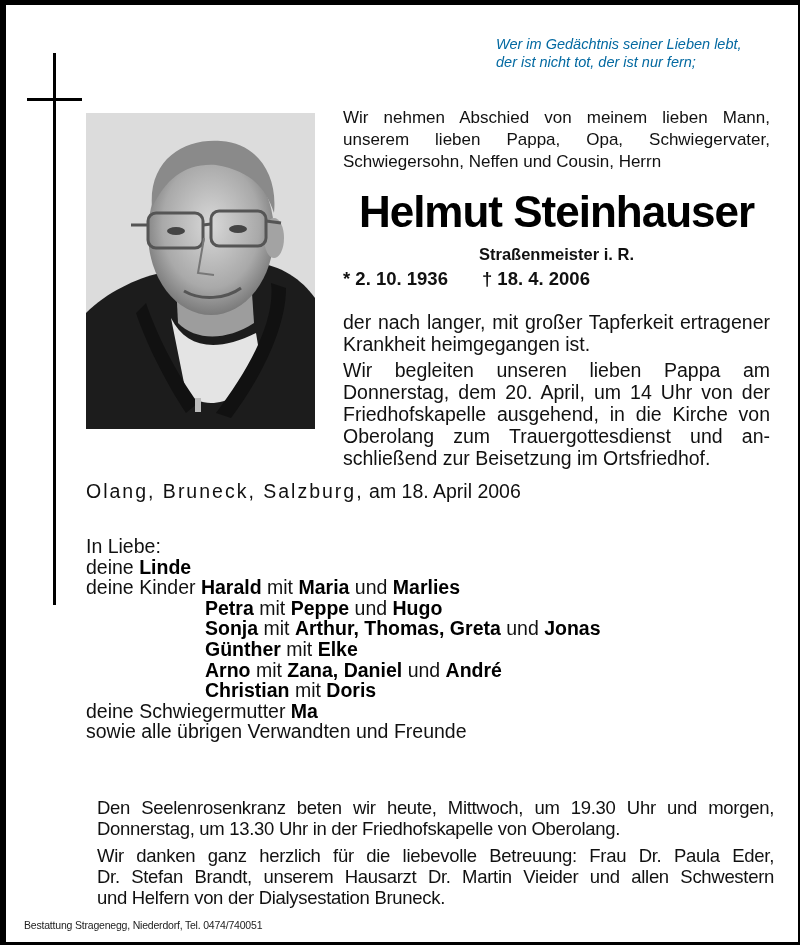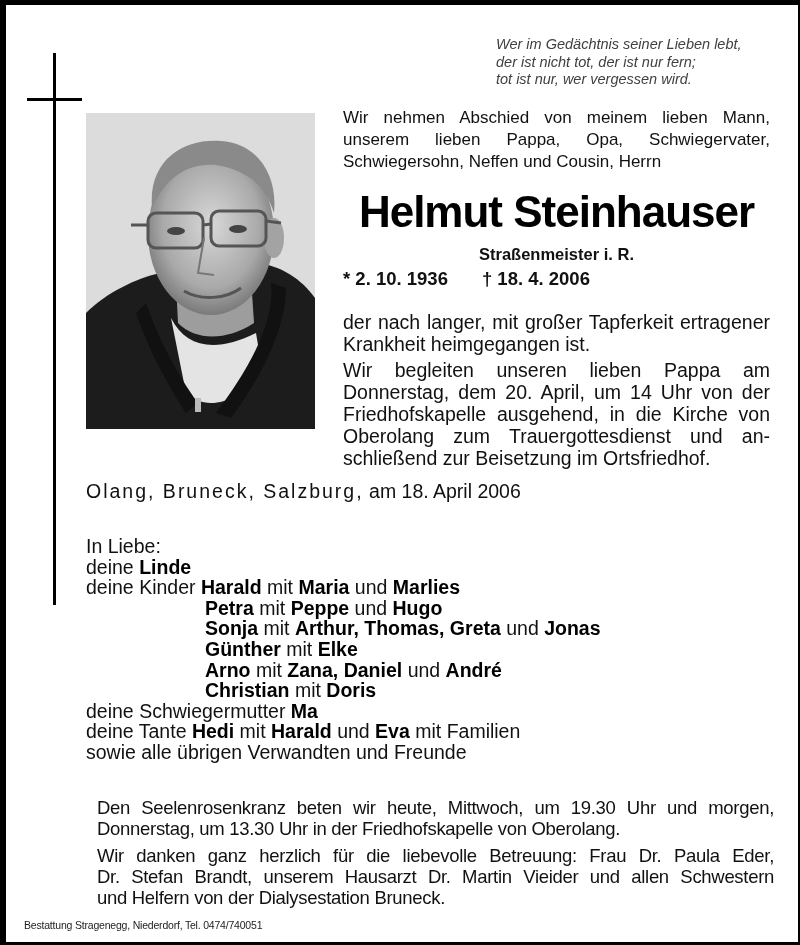--- a/index.html
+++ b/index.html
@@ -5,21 +5,21 @@
     html, body { margin: 0; padding: 0; background: #ffffff; }
     body { width: 800px; height: 945px; position: relative; overflow: hidden;
            font-family: "Liberation Sans", "DejaVu Sans", sans-serif; color: #111111; }
     .frame { position: absolute; left: 0; top: 0; width: 800px; height: 945px;
              box-sizing: border-box; border-style: solid; border-color: #000000;
              border-width: 5px 2px 3px 6px; }
     .cross-v { position: absolute; left: 53px; top: 53px; width: 3px; height: 552px; background: #000; }
     .cross-h { position: absolute; left: 27px; top: 98px; width: 55px; height: 3px; background: #000; }
 
     .motto { position: absolute; left: 496px; top: 36px; width: 300px;
-             font-style: italic; font-size: 14.5px; line-height: 17.5px; color: #404040; }
+             font-style: italic; font-size: 14.5px; line-height: 17.5px; color: #0369a1; }
 
     .photo { position: absolute; left: 86px; top: 113px; width: 229px; height: 316px;
              background: #dcdcdc; overflow: hidden; }
 
     .intro { position: absolute; left: 343px; top: 107px; width: 427px;
              font-size: 17px; line-height: 22px; text-align: justify; text-align-last: left; }
     .intro .line { display: block; text-align: justify; text-align-last: justify; }
     .intro .line.last { text-align-last: left; }
 
     .name { position: absolute; left: 343px; top: 187px; width: 427px;
@@ -59,21 +59,20 @@
 </head>
 <body>
 
 <div class="frame"></div>
 <div class="cross-v"></div>
 <div class="cross-h"></div>
 
 <div class="motto">
   <div>Wer im Gedächtnis seiner Lieben lebt,</div>
   <div>der ist nicht tot, der ist nur fern;</div>
-  <div>tot ist nur, wer vergessen wird.</div>
 </div>
 
 <div class="photo" aria-label="Portrait photo of Helmut Steinhauser">
   <svg width="229" height="316" viewBox="0 0 229 316">
     <defs>
       <radialGradient id="face" cx="50%" cy="45%" r="55%">
         <stop offset="0%" stop-color="#d8d8d8"></stop>
         <stop offset="70%" stop-color="#a9a9a9"></stop>
         <stop offset="100%" stop-color="#7a7a7a"></stop>
       </radialGradient>
@@ -142,21 +141,20 @@
   <span class="row">In Liebe:</span>
   <div id="family-rows">
       <span class="row"><span>deine </span><b>Linde</b></span>
       <span class="row"><span>deine Kinder </span><b>Harald</b><span> mit </span><b>Maria</b><span> und </span><b>Marlies</b></span>
       <span class="row indent"><b>Petra</b><span> mit </span><b>Peppe</b><span> und </span><b>Hugo</b></span>
       <span class="row indent"><b>Sonja</b><span> mit </span><b>Arthur, Thomas, Greta</b><span> und </span><b>Jonas</b></span>
       <span class="row indent"><b>Günther</b><span> mit </span><b>Elke</b></span>
       <span class="row indent"><b>Arno</b><span> mit </span><b>Zana, Daniel</b><span> und </span><b>André</b></span>
       <span class="row indent"><b>Christian</b><span> mit </span><b>Doris</b></span>
       <span class="row"><span>deine Schwiegermutter </span><b>Ma</b></span>
-      <span class="row"><span>deine Tante </span><b>Hedi</b><span> mit </span><b>Harald</b><span> und </span><b>Eva</b><span> mit Familien</span></span>
       <span class="row"><span>sowie alle übrigen Verwandten und Freunde</span></span>
     </div>
 </div>
 
 <div class="closing c1">
   <span class="line">Den Seelenrosenkranz beten wir heute, Mittwoch, um 19.30 Uhr und morgen,</span>
   <span class="line last">Donnerstag, um 13.30 Uhr in der Friedhofskapelle von Oberolang.</span>
 </div>
 
 <div class="closing c2">

